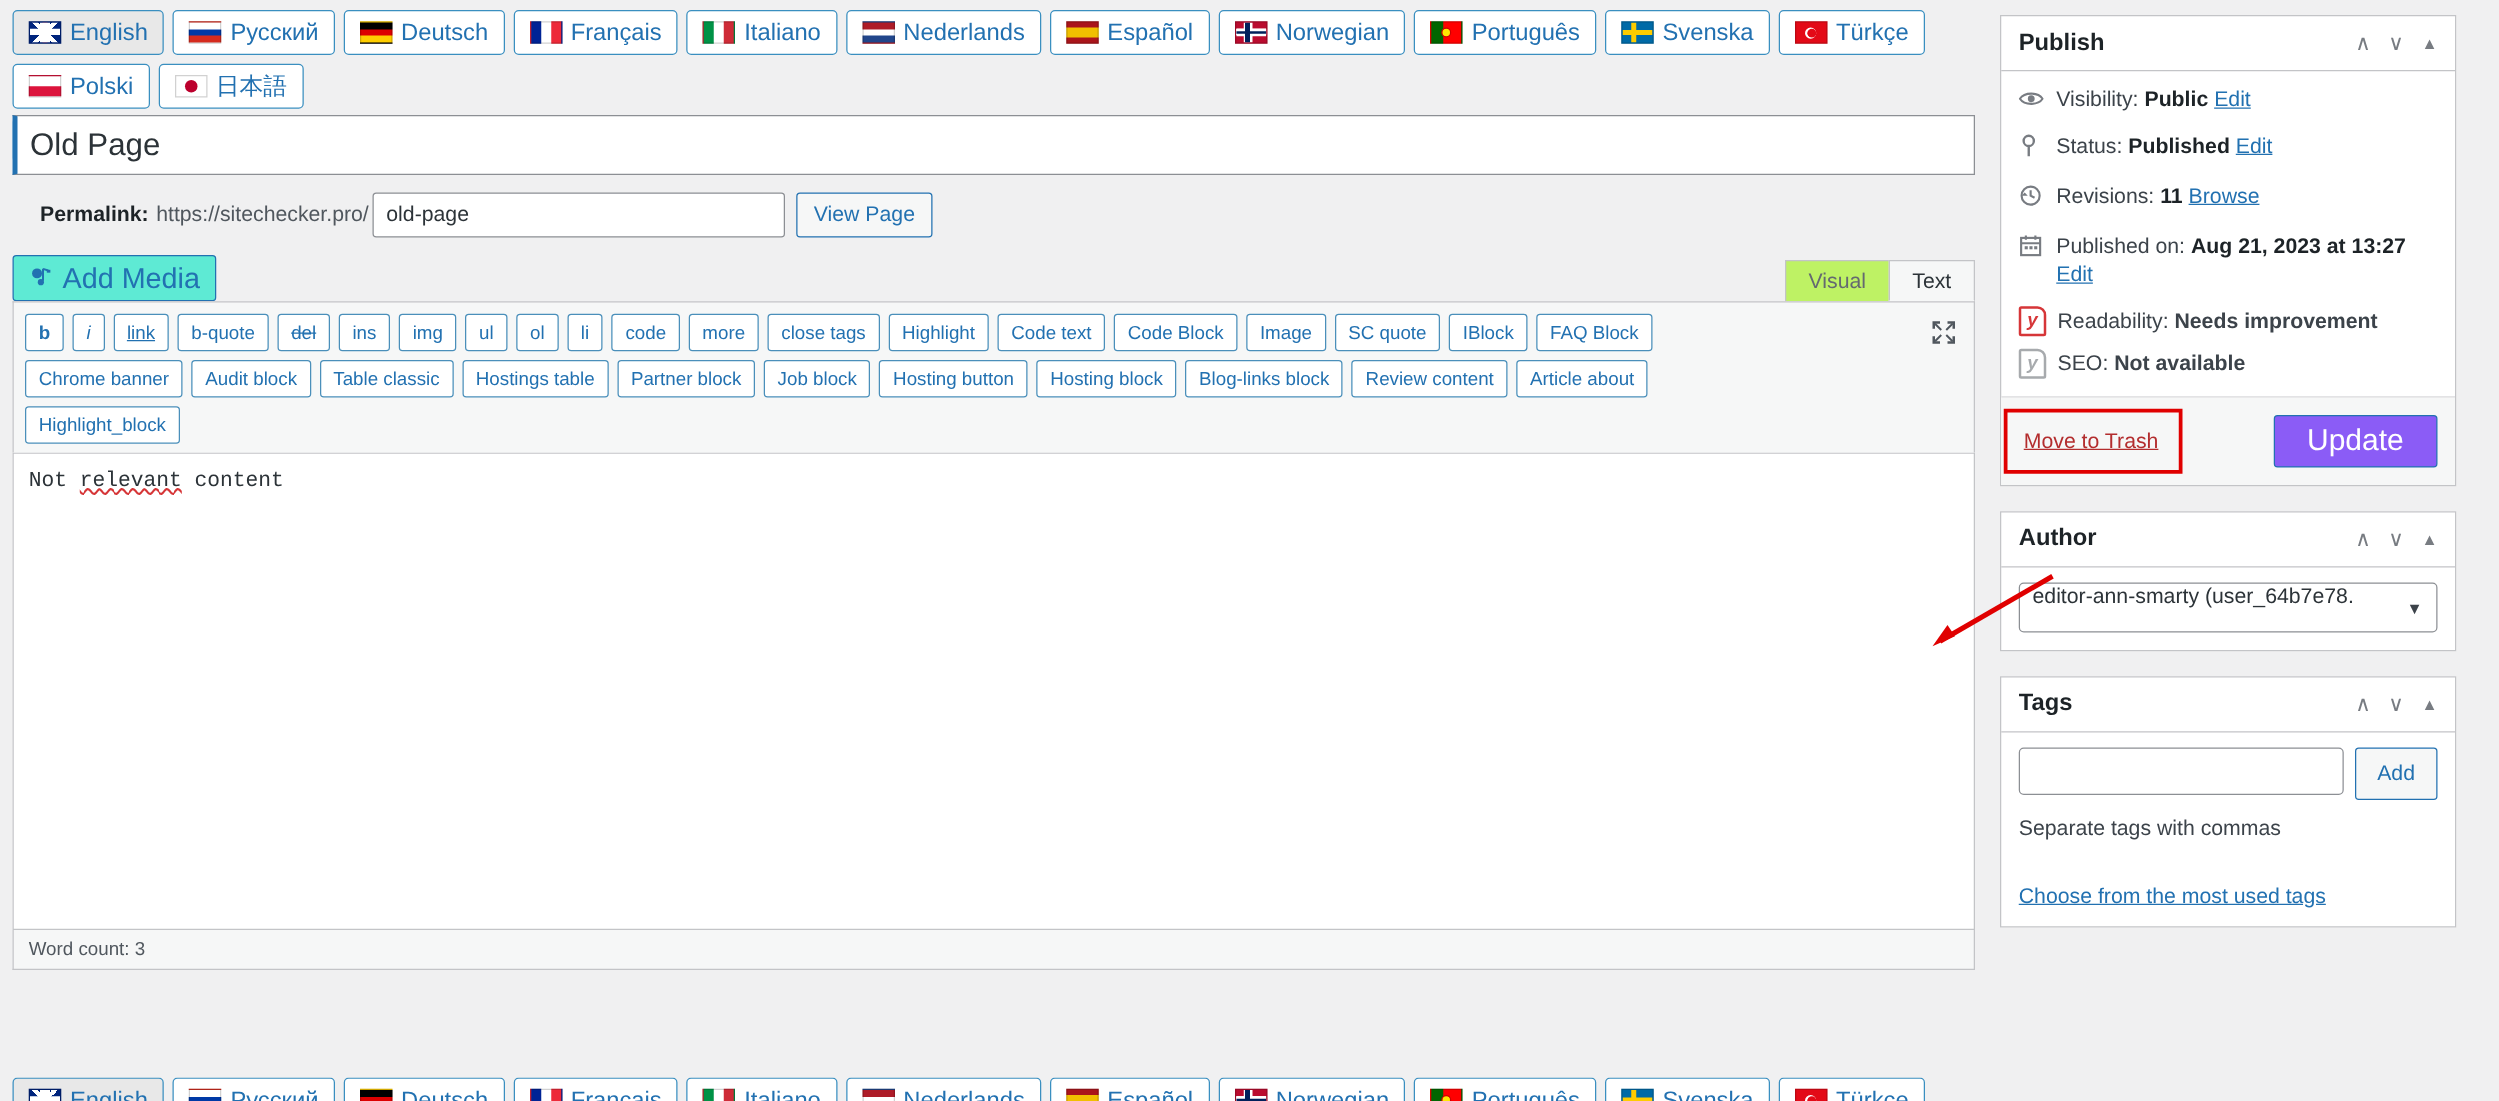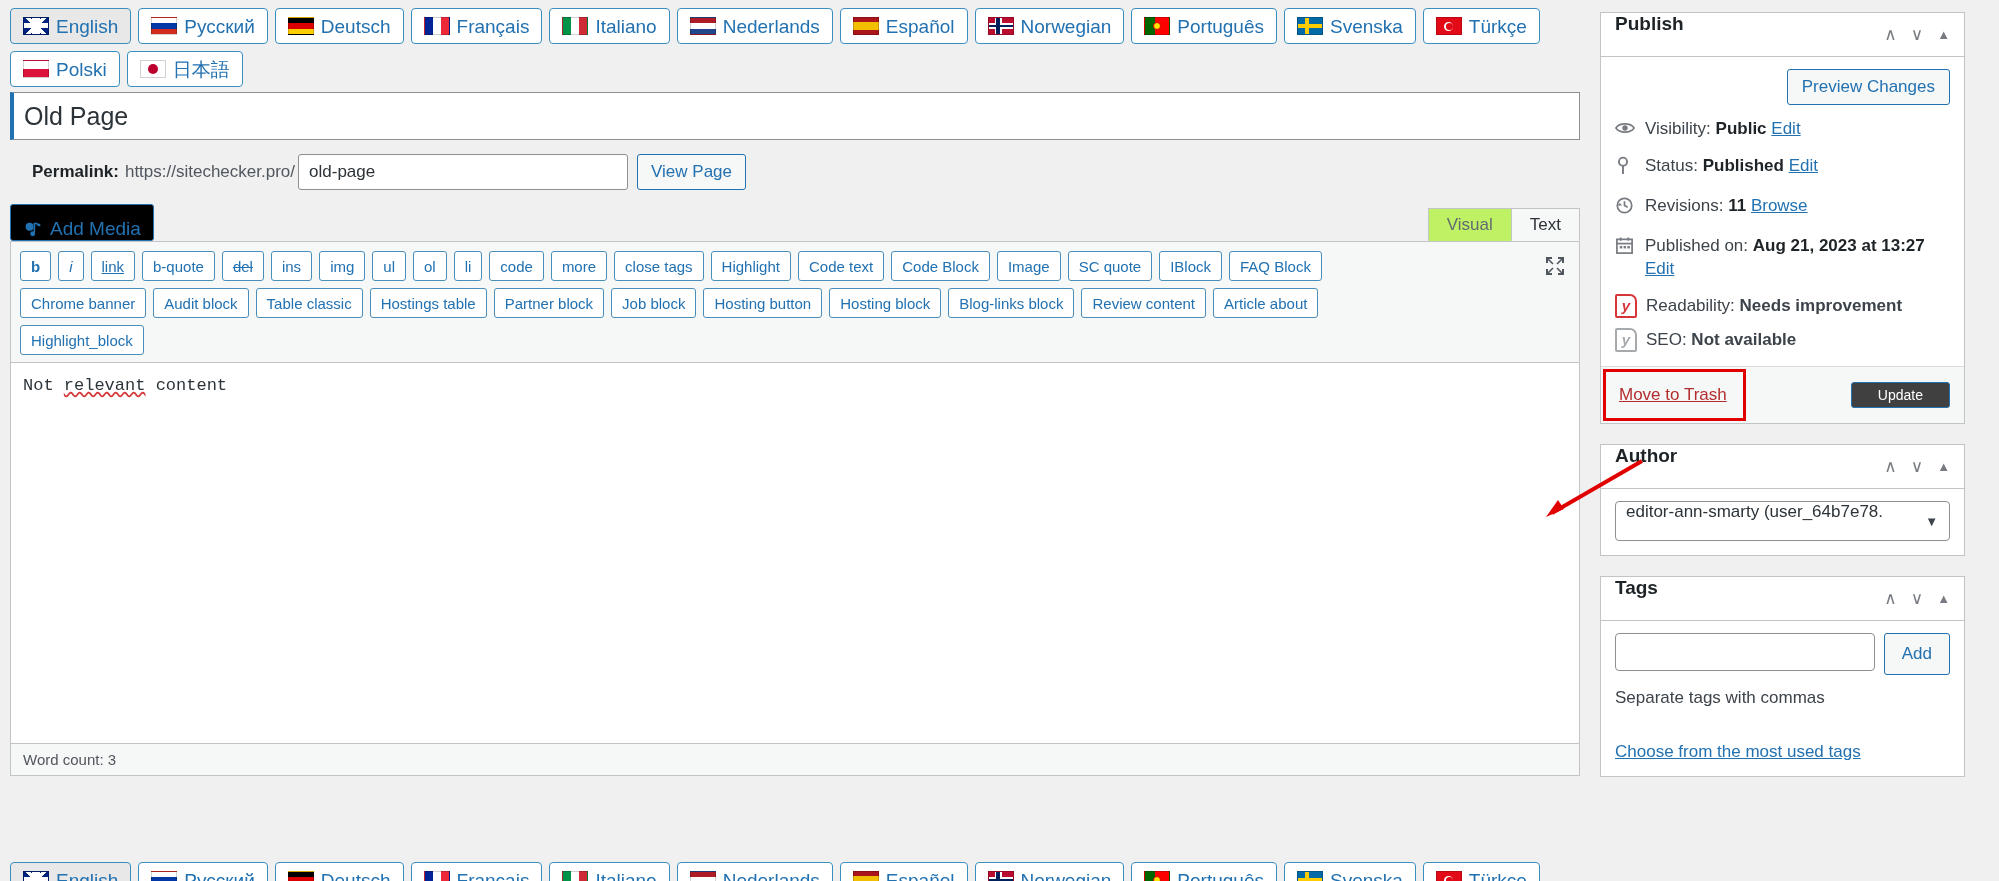--- a/index.html
+++ b/index.html
@@ -69,24 +69,24 @@
     background: #f6f7f7; color: #2271b1; font-size: 17px; cursor: pointer;
     font-family: "Liberation Sans", sans-serif;
   }
 
   
   .media-row {
     display: flex; align-items: flex-end; justify-content: space-between;
     margin-top: 14px;
   }
   .add-media-btn {
-    display: inline-flex; align-items: flex-end; gap: 8px;
+    display: inline-flex; align-items: center; gap: 8px;
     height: 37px; padding: 0 12px;
     border: 1px solid #2271b1; border-radius: 3px;
-    background: #000000; color: #2271b1; font-size: 19px; cursor: pointer;
+    background: #5eead4; color: #2271b1; font-size: 23px; cursor: pointer;
   }
   .mode-tabs { display: flex; align-items: flex-end; }
   .mode-tab {
     height: 33px; padding: 0 18px;
     display: inline-flex; align-items: center;
     border: 1px solid #c3c4c7; border-bottom: none;
     background: #bef264; color: #646970; font-size: 17px; cursor: pointer;
     margin-left: -1px;
   }
   .mode-tab.active { background: #f6f7f7; color: #2c3338; border-bottom: 1px solid #f6f7f7; }
@@ -130,21 +130,21 @@
     display: flex; justify-content: space-between; align-items: center;
     height: 32px; padding: 0 12px;
     border: 1px solid #c3c4c7; border-top: none;
     background: #f6f7f7; color: #50575e; font-size: 15px;
   }
 
   
   .sidebar { position: absolute; left: 1600px; top: 12px; width: 365px; }
   .panel { background: #fff; border: 1px solid #c3c4c7; margin-bottom: 20px; }
   .panel-head {
-    display: flex; justify-content: space-between;
+    display: flex; align-items: center; justify-content: space-between;
     height: 44px; padding: 0 14px; border-bottom: 1px solid #c3c4c7;
   }
   .panel-title { font-size: 19px; font-weight: bold; color: #1d2327; }
   .panel-ctrls { display: flex; align-items: center; gap: 14px; color: #787c82; }
   .panel-ctrls span { cursor: pointer; font-size: 17px; line-height: 1; }
 
   .panel-body { padding: 12px 14px 14px 14px; }
   .preview-row { display: flex; justify-content: flex-end; margin-bottom: 13px; }
   .preview-btn {
     height: 36px; padding: 0 14px;
@@ -171,23 +171,23 @@
   .major-actions {
     display: flex; align-items: center; justify-content: space-between;
     background: #f6f7f7; border-top: 1px solid #dcdcde; padding: 14px;
   }
   .trash-highlight {
     border: 3px solid #e00000; padding: 13px 16px 13px 13px;
     margin: -12px 4px -12px -12px;
   }
   .trash-link { color: #b32d2e; text-decoration: underline; font-size: 17px; cursor: pointer; }
   .update-btn {
-    height: 26px; padding: 0 26px;
-    background: #404040; border: 1px solid #2271b1; border-radius: 3px;
-    color: #fff; font-size: 14px; cursor: pointer;
+    height: 42px; padding: 0 26px;
+    background: #8b5cf6; border: 1px solid #2271b1; border-radius: 3px;
+    color: #fff; font-size: 24px; cursor: pointer;
     font-family: "Liberation Sans", sans-serif;
   }
 
   .author-select {
     width: 100%; height: 40px; padding: 0 10px;
     border: 1px solid #8c8f94; border-radius: 4px; background: #fff;
     font-size: 17px; color: #2c3338; cursor: pointer;
     font-family: "Liberation Sans", sans-serif;
     appearance: none; -webkit-appearance: none;
   }
@@ -405,23 +405,20 @@
   <div class="panel">
     <div class="panel-head">
       <span class="panel-title">Publish</span>
       <div class="panel-ctrls">
         <span>∧</span>
         <span>∨</span>
         <span style="font-size:13px;">▲</span>
       </div>
     </div>
     <div class="panel-body">
-      <div class="preview-row">
-        <button class="preview-btn">Preview Changes</button>
-      </div>
 
       <div class="misc-row">
         <span class="misc-ico">
           <svg width="20" height="14" viewBox="0 0 22 14">
               <path d="M1 7 C5 1, 17 1, 21 7 C17 13, 5 13, 1 7 Z" fill="none" stroke="#787c82" stroke-width="1.8"></path>
               <circle cx="11" cy="7" r="3" fill="#787c82"></circle>
             </svg>
         </span>
         <span>
           <span>Visibility:</span>

